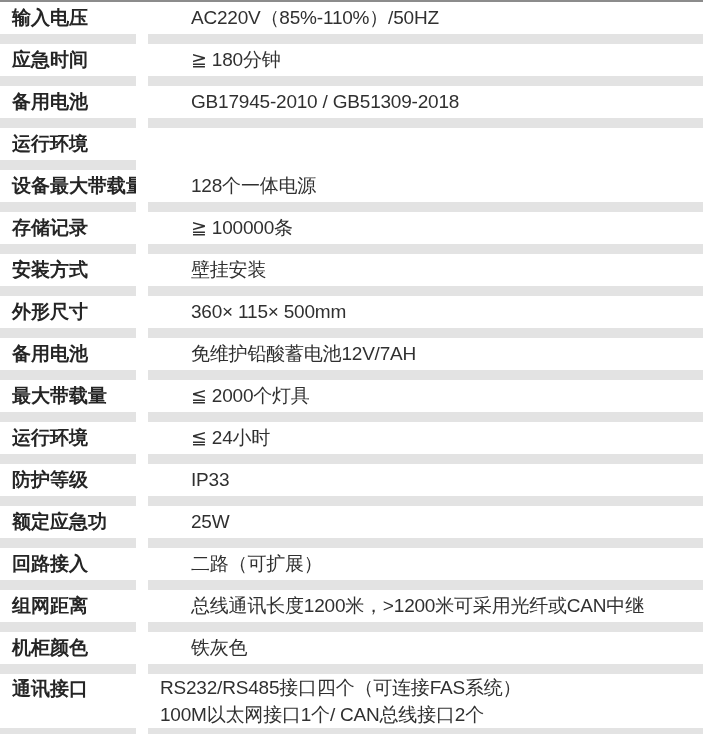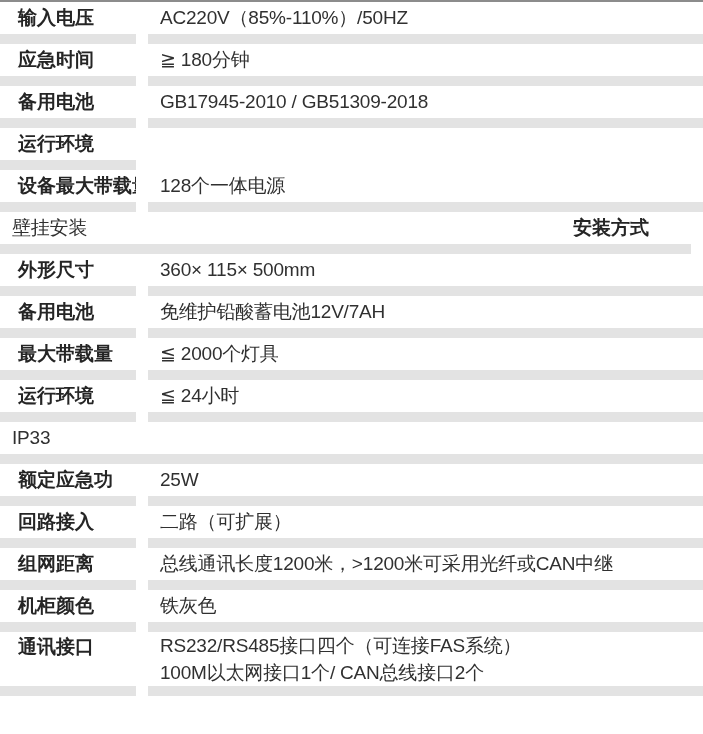--- a/index.html
+++ b/index.html
@@ -25,21 +25,21 @@
     background:var(--row-bg);
   }
   .cell{
     border-bottom:10px solid var(--sep);
     background:var(--row-bg);
   }
   .cell.label{
     width:136px;
     flex:0 0 136px;
     margin-right:12px;          
-    padding-left:18px;
+    padding-left:12px;
     font-size:19px;
     font-weight:700;
     color:var(--label-color);
     height:42px;                
     line-height:32px;
     white-space:nowrap;
     overflow:hidden;
   }
   .cell.value{
     flex:1 1 auto;
@@ -61,20 +61,21 @@
   .row.multi .cell.label{
     line-height:29px;           
   }
   .value .line{
     height:27px;
     line-height:27px;
   }
   .row:not(.multi) .value .line{
     height:16px;
     line-height:32px;
+    margin-left:31px;
   }
 </style>
 </head>
 <body>
 
 <div class="spec-table">
   <div id="rows">
   <div class="row">
     <div class="cell label">输入电压</div>
     <div class="cell value">
@@ -100,26 +101,32 @@
     <div class="cell label">运行环境</div>
   </div>
 
   <div class="row">
     <div class="cell label">设备最大带载量</div>
     <div class="cell value">
           <div class="line">128个一体电源</div>
         </div>
   </div>
 
+  <div class="row">
+    <div class="cell label">存储记录</div>
+    <div class="cell value">
+          <div class="line">≧ 100000条</div>
+        </div>
+  </div>
 
   <div class="row">
+    <div class="cell label">安装方式</div>
     <div class="cell value">
           <div class="line">壁挂安装</div>
         </div>
-    <div class="cell label">安装方式</div>
   </div>
 
   <div class="row">
     <div class="cell label">外形尺寸</div>
     <div class="cell value">
           <div class="line">360× 115× 500mm</div>
         </div>
   </div>
 
   <div class="row">
@@ -137,20 +144,21 @@
   </div>
 
   <div class="row">
     <div class="cell label">运行环境</div>
     <div class="cell value">
           <div class="line">≦ 24小时</div>
         </div>
   </div>
 
   <div class="row">
+    <div class="cell label">防护等级</div>
     <div class="cell value">
           <div class="line">IP33</div>
         </div>
   </div>
 
   <div class="row">
     <div class="cell label">额定应急功</div>
     <div class="cell value">
           <div class="line">25W</div>
         </div>

